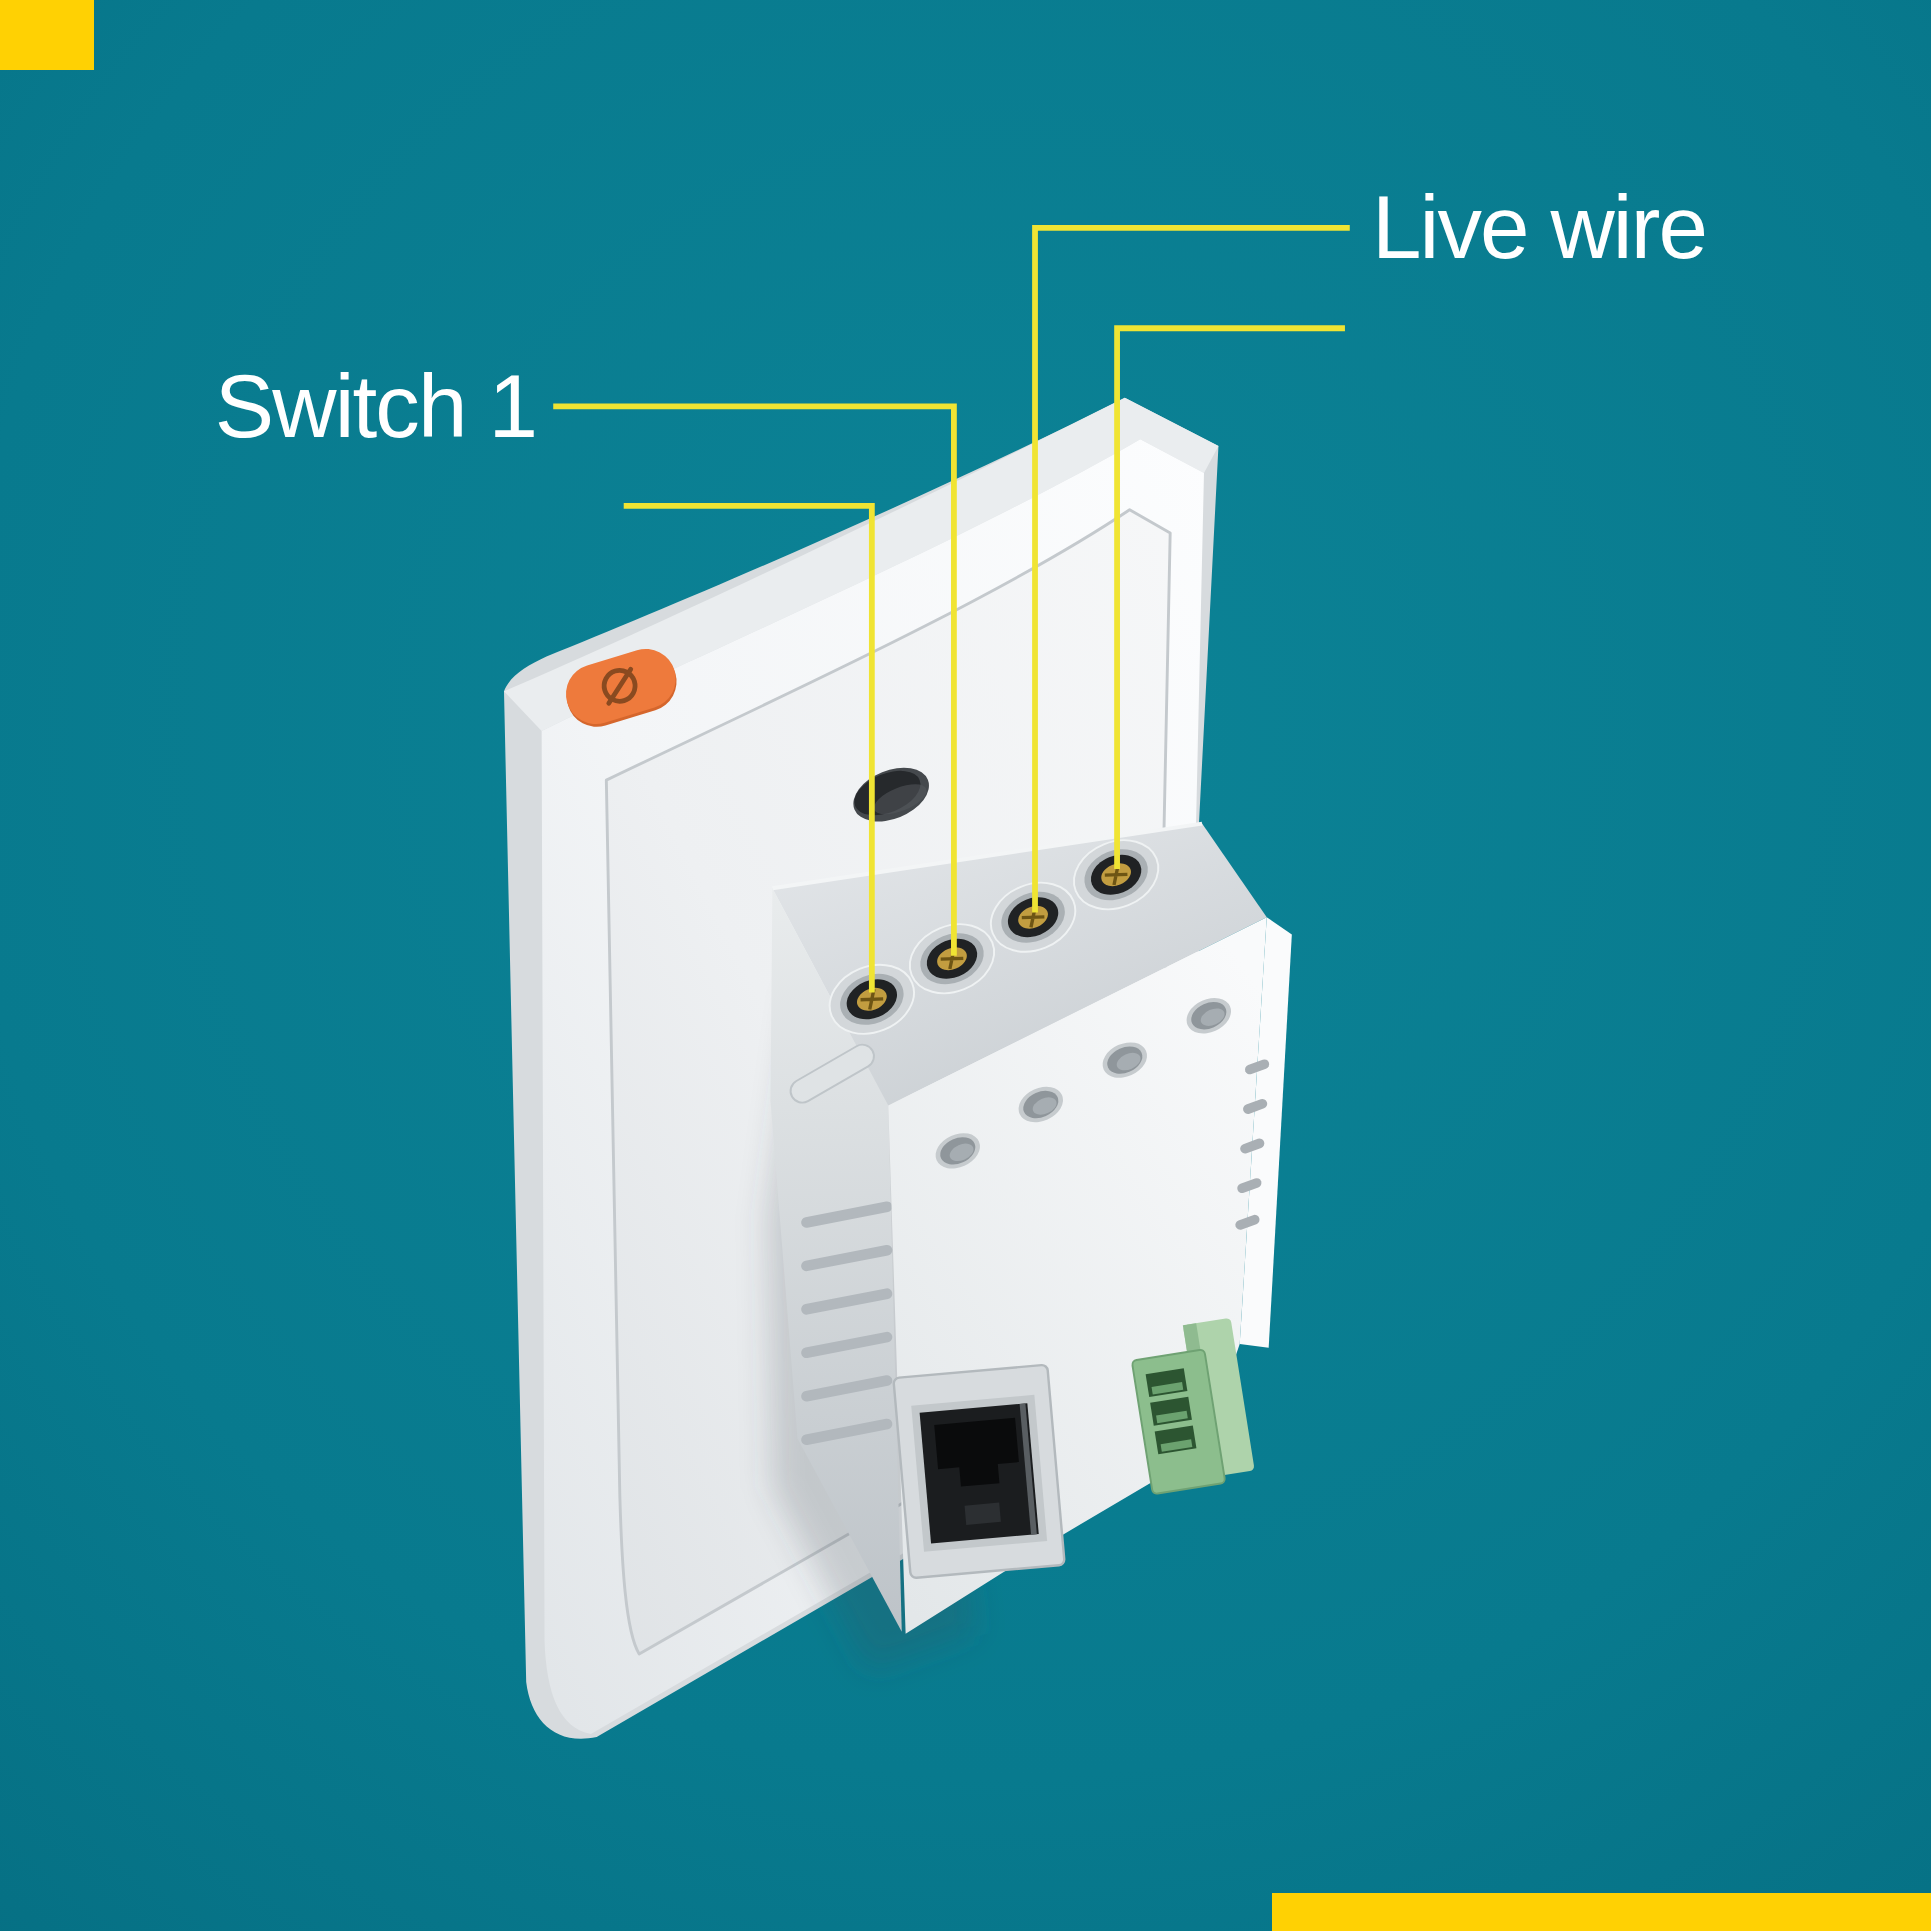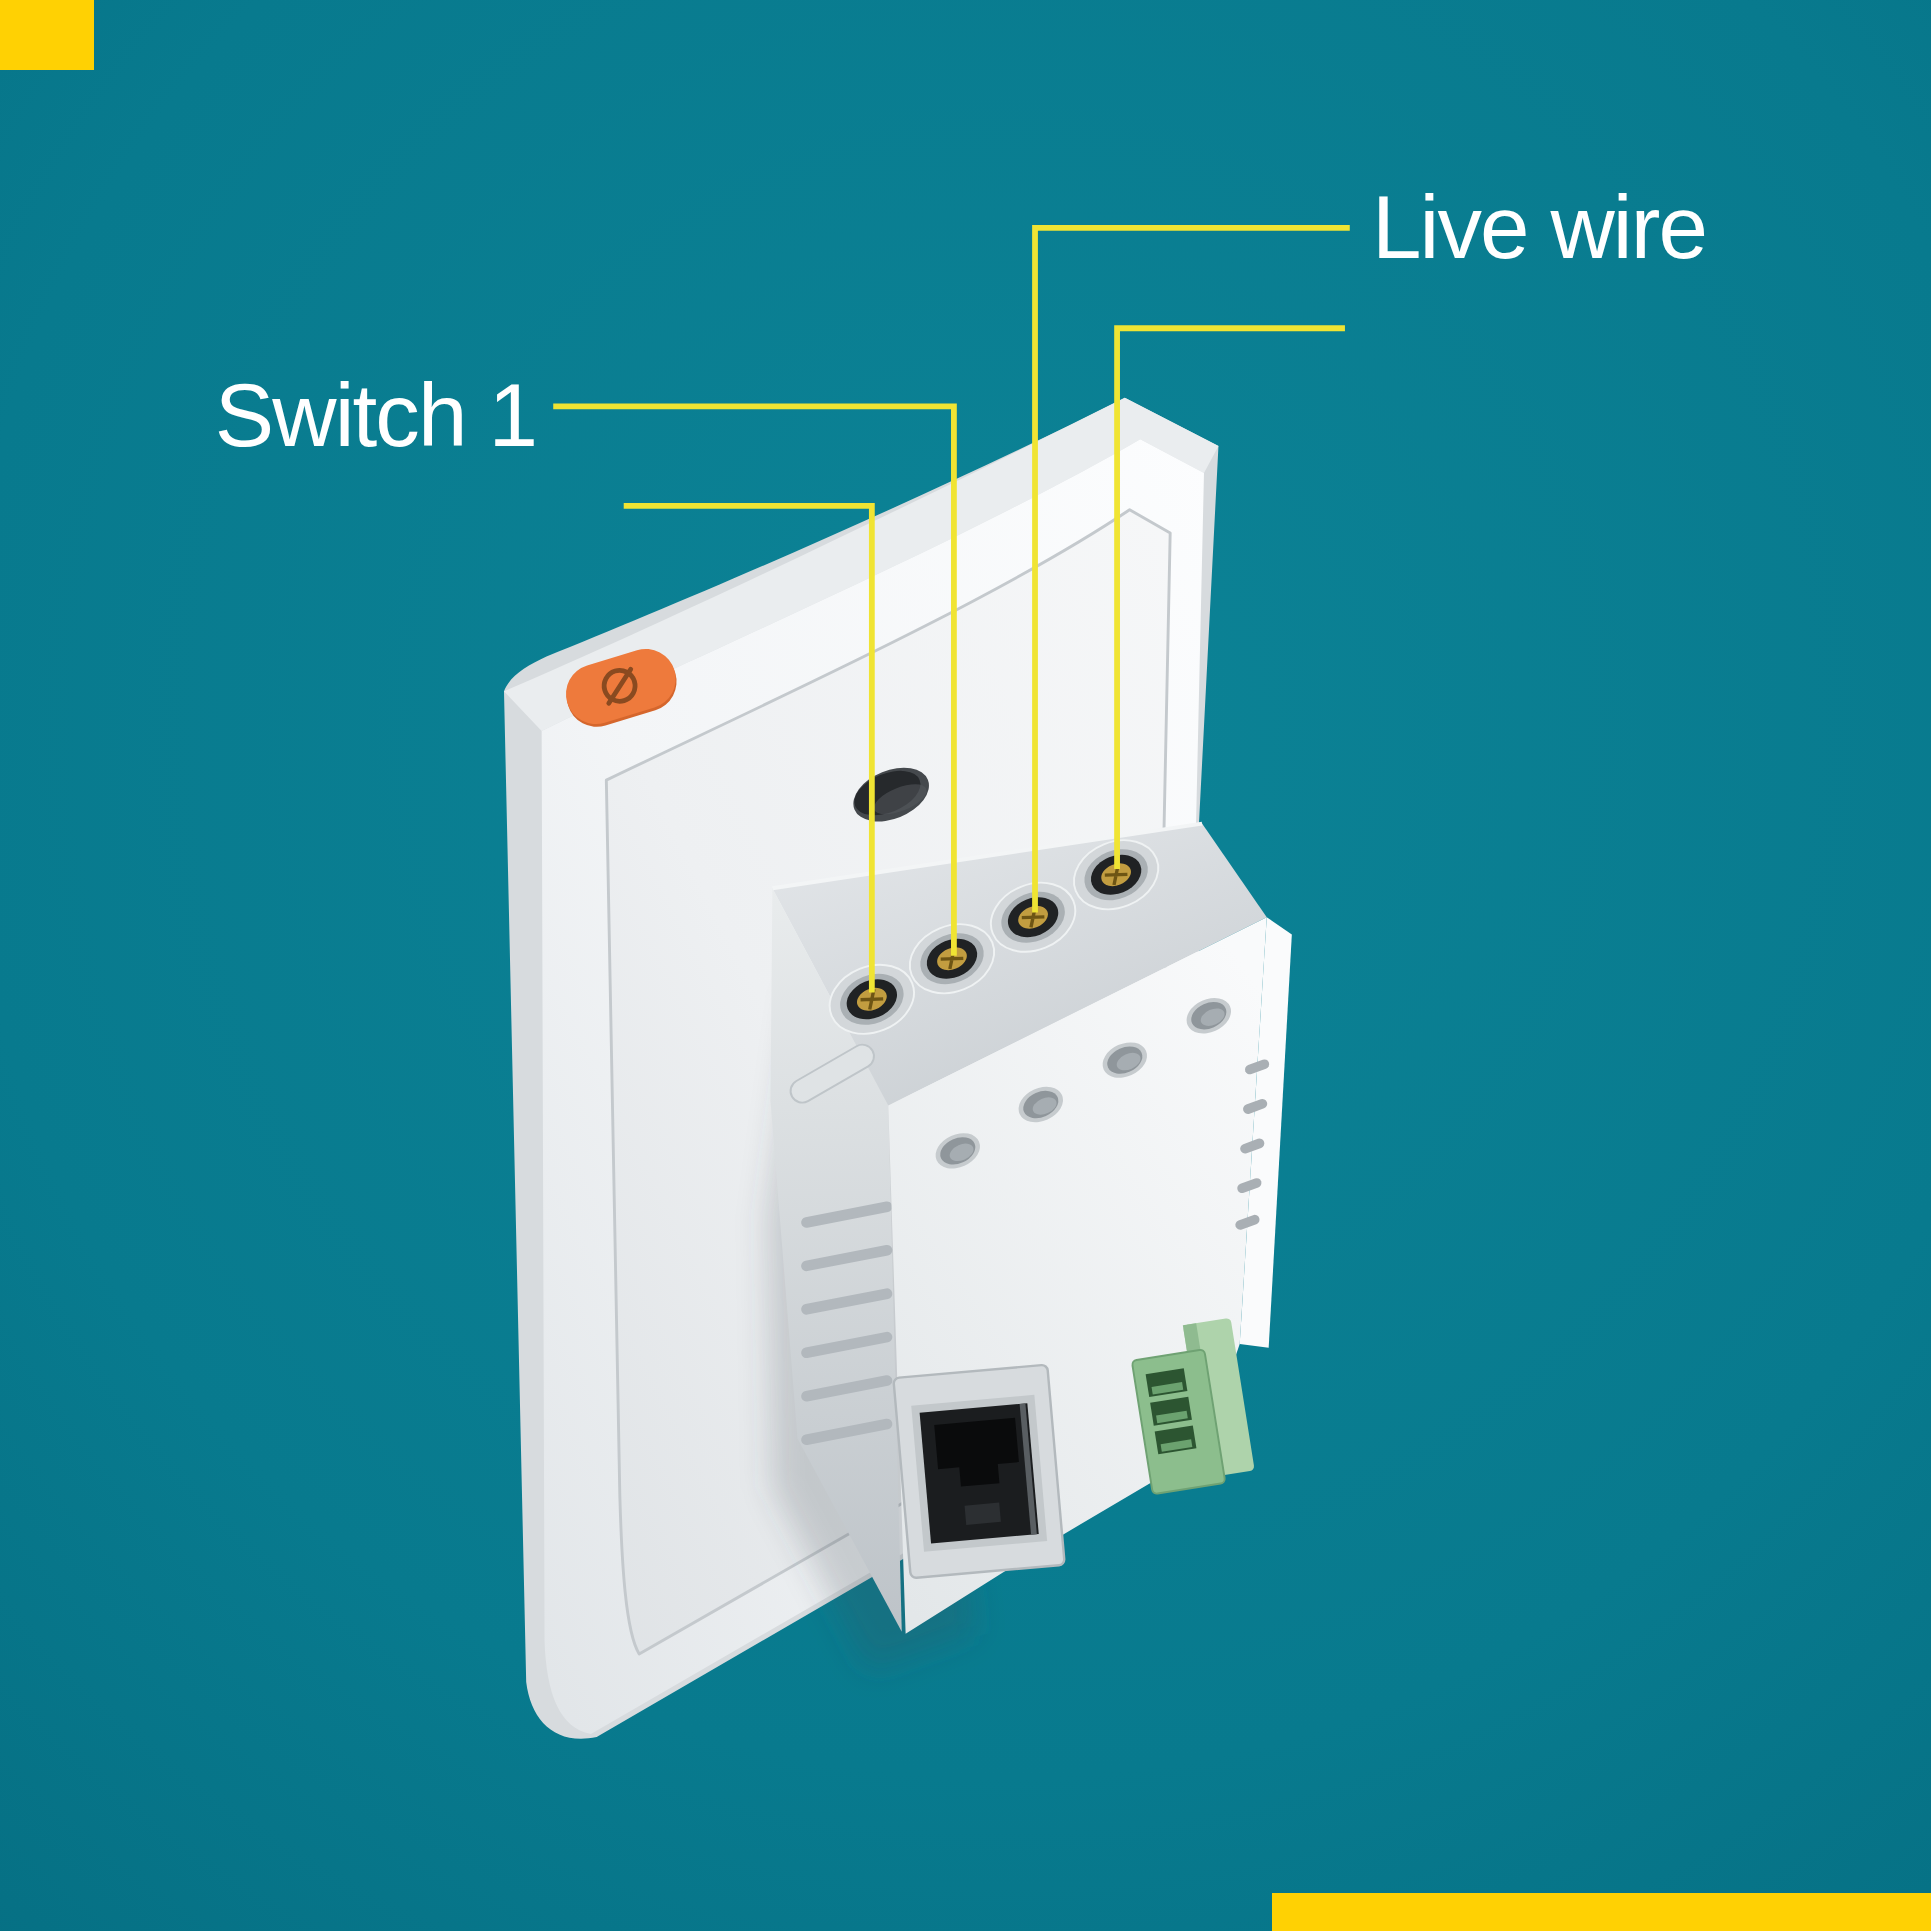--- a/index.html
+++ b/index.html
@@ -20,21 +20,21 @@
   #device-svg{position:absolute;left:0;top:0;width:1931px;height:1931px;}
   .lbl{
     position:absolute;
     font-weight:400;
     font-size:89px;
     line-height:1;
     letter-spacing:-1.9px;
     color:#ffffff;
     white-space:nowrap;
   }
-  #lbl-switch1{right:1395px;top:362px;text-align:right;margin-top:9px;}
+  #lbl-switch1{right:1395px;top:362px;text-align:right;}
   #lbl-switch2{right:1313px;top:462px;text-align:right;}
   #lbl-live{left:1372px;top:183px;}
   #lbl-neutral{left:1357px;top:284px;}
 </style>
 </head>
 <body>
 
 <div id="canvas">
   <div id="bg"></div>
   <div id="corner-tl" class="corner-block"></div>

